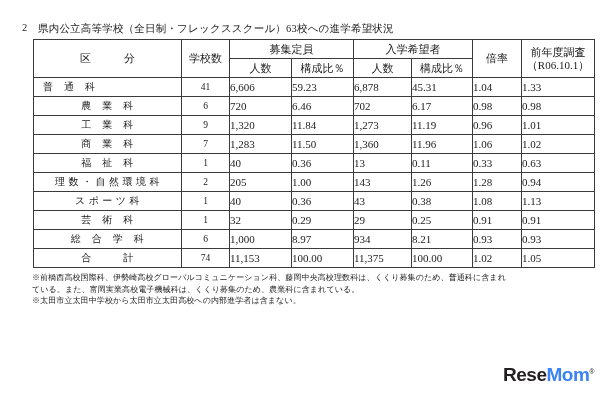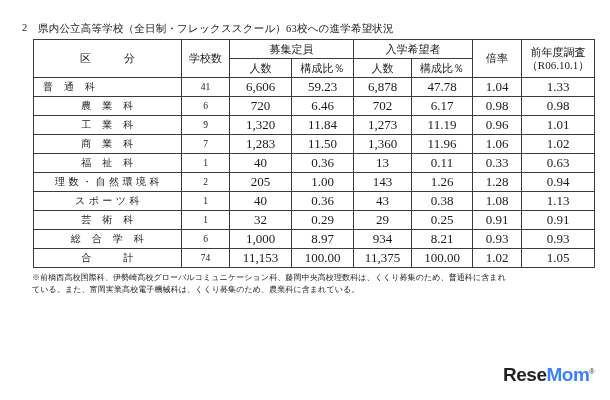--- a/index.html
+++ b/index.html
@@ -68,24 +68,24 @@
     letter-spacing: 0.5px;
     font-size: 10px;
     padding: 0 4px;
   }
   .cat-spread {
     display: flex;
     justify-content: space-between;
     padding: 0 9px;
   }
   .num {
-    text-align: center;
+    text-align: left;
     vertical-align: middle;
     padding-right: 5px;
-    font-size: 13px;
+    font-size: 11px;
   }
   .num-c {
     text-align: center;
     vertical-align: middle;
     font-size: 9.5px;
   }
   .total-row td {
     height: 20px;
   }
   .notes {
@@ -161,21 +161,21 @@
       <tr>
         <td class="cat">
             <div class="cat-spread">
               <span>普　通　科</span>
             </div>
           </td>
         <td class="num-c">41</td>
         <td class="num">6,606</td>
         <td class="num">59.23</td>
         <td class="num">6,878</td>
-        <td class="num">47.78</td>
+        <td class="num">45.31</td>
         <td class="num">1.04</td>
         <td class="num">1.33</td>
       </tr>
       <tr>
         <td class="cat">農　業　科</td>
         <td class="num-c">6</td>
         <td class="num">720</td>
         <td class="num">6.46</td>
         <td class="num">702</td>
         <td class="num">6.17</td>
@@ -261,16 +261,17 @@
         <td class="num">100.00</td>
         <td class="num">1.02</td>
         <td class="num">1.05</td>
       </tr>
     </tbody>
   </table>
 
   <div class="notes">
     <div>※前橋西高校国際科、伊勢崎高校グローバルコミュニケーション科、藤岡中央高校理数科は、くくり募集のため、普通科に含まれ</div>
     <div>ている。また、富岡実業高校電子機械科は、くくり募集のため、農業科に含まれている。</div>
+    <div>※太田市立太田中学校から太田市立太田高校への内部進学者は含まない。</div>
   </div>
 
   <div class="logo"><span>Rese</span><span class="mom">Mom</span><span class="tm">®</span></div>
 </div>
 
 </body></html>

